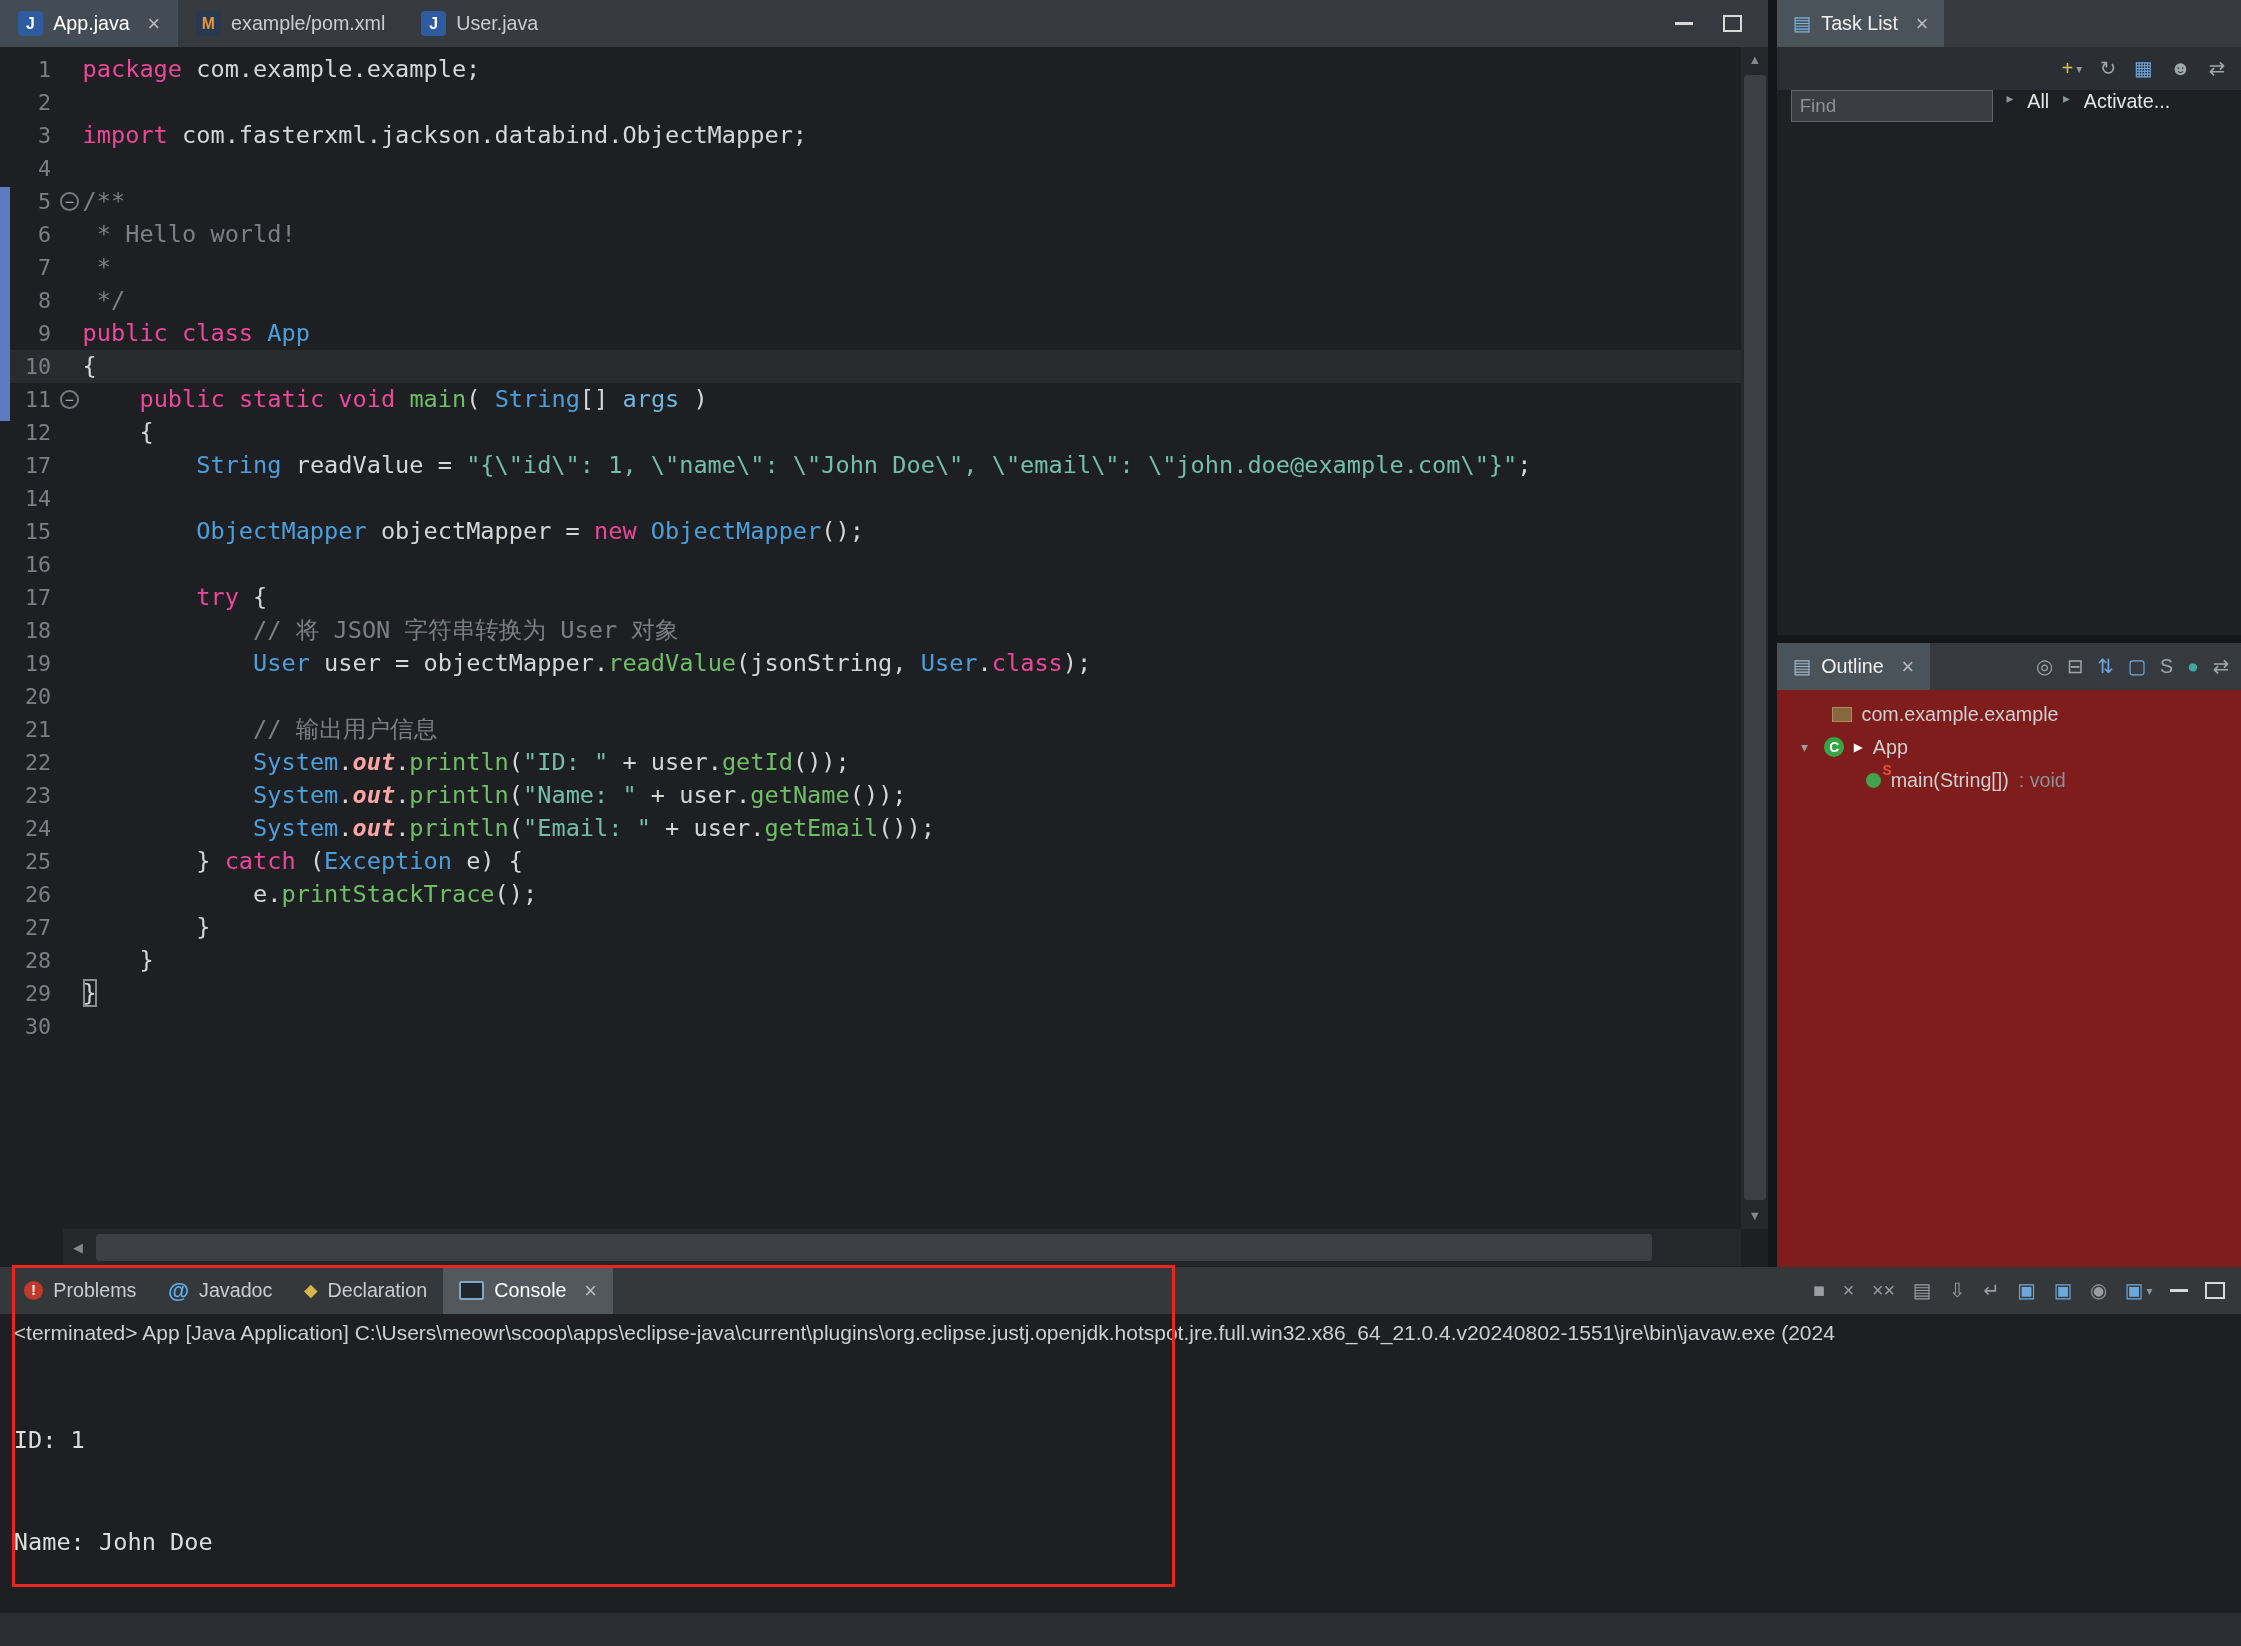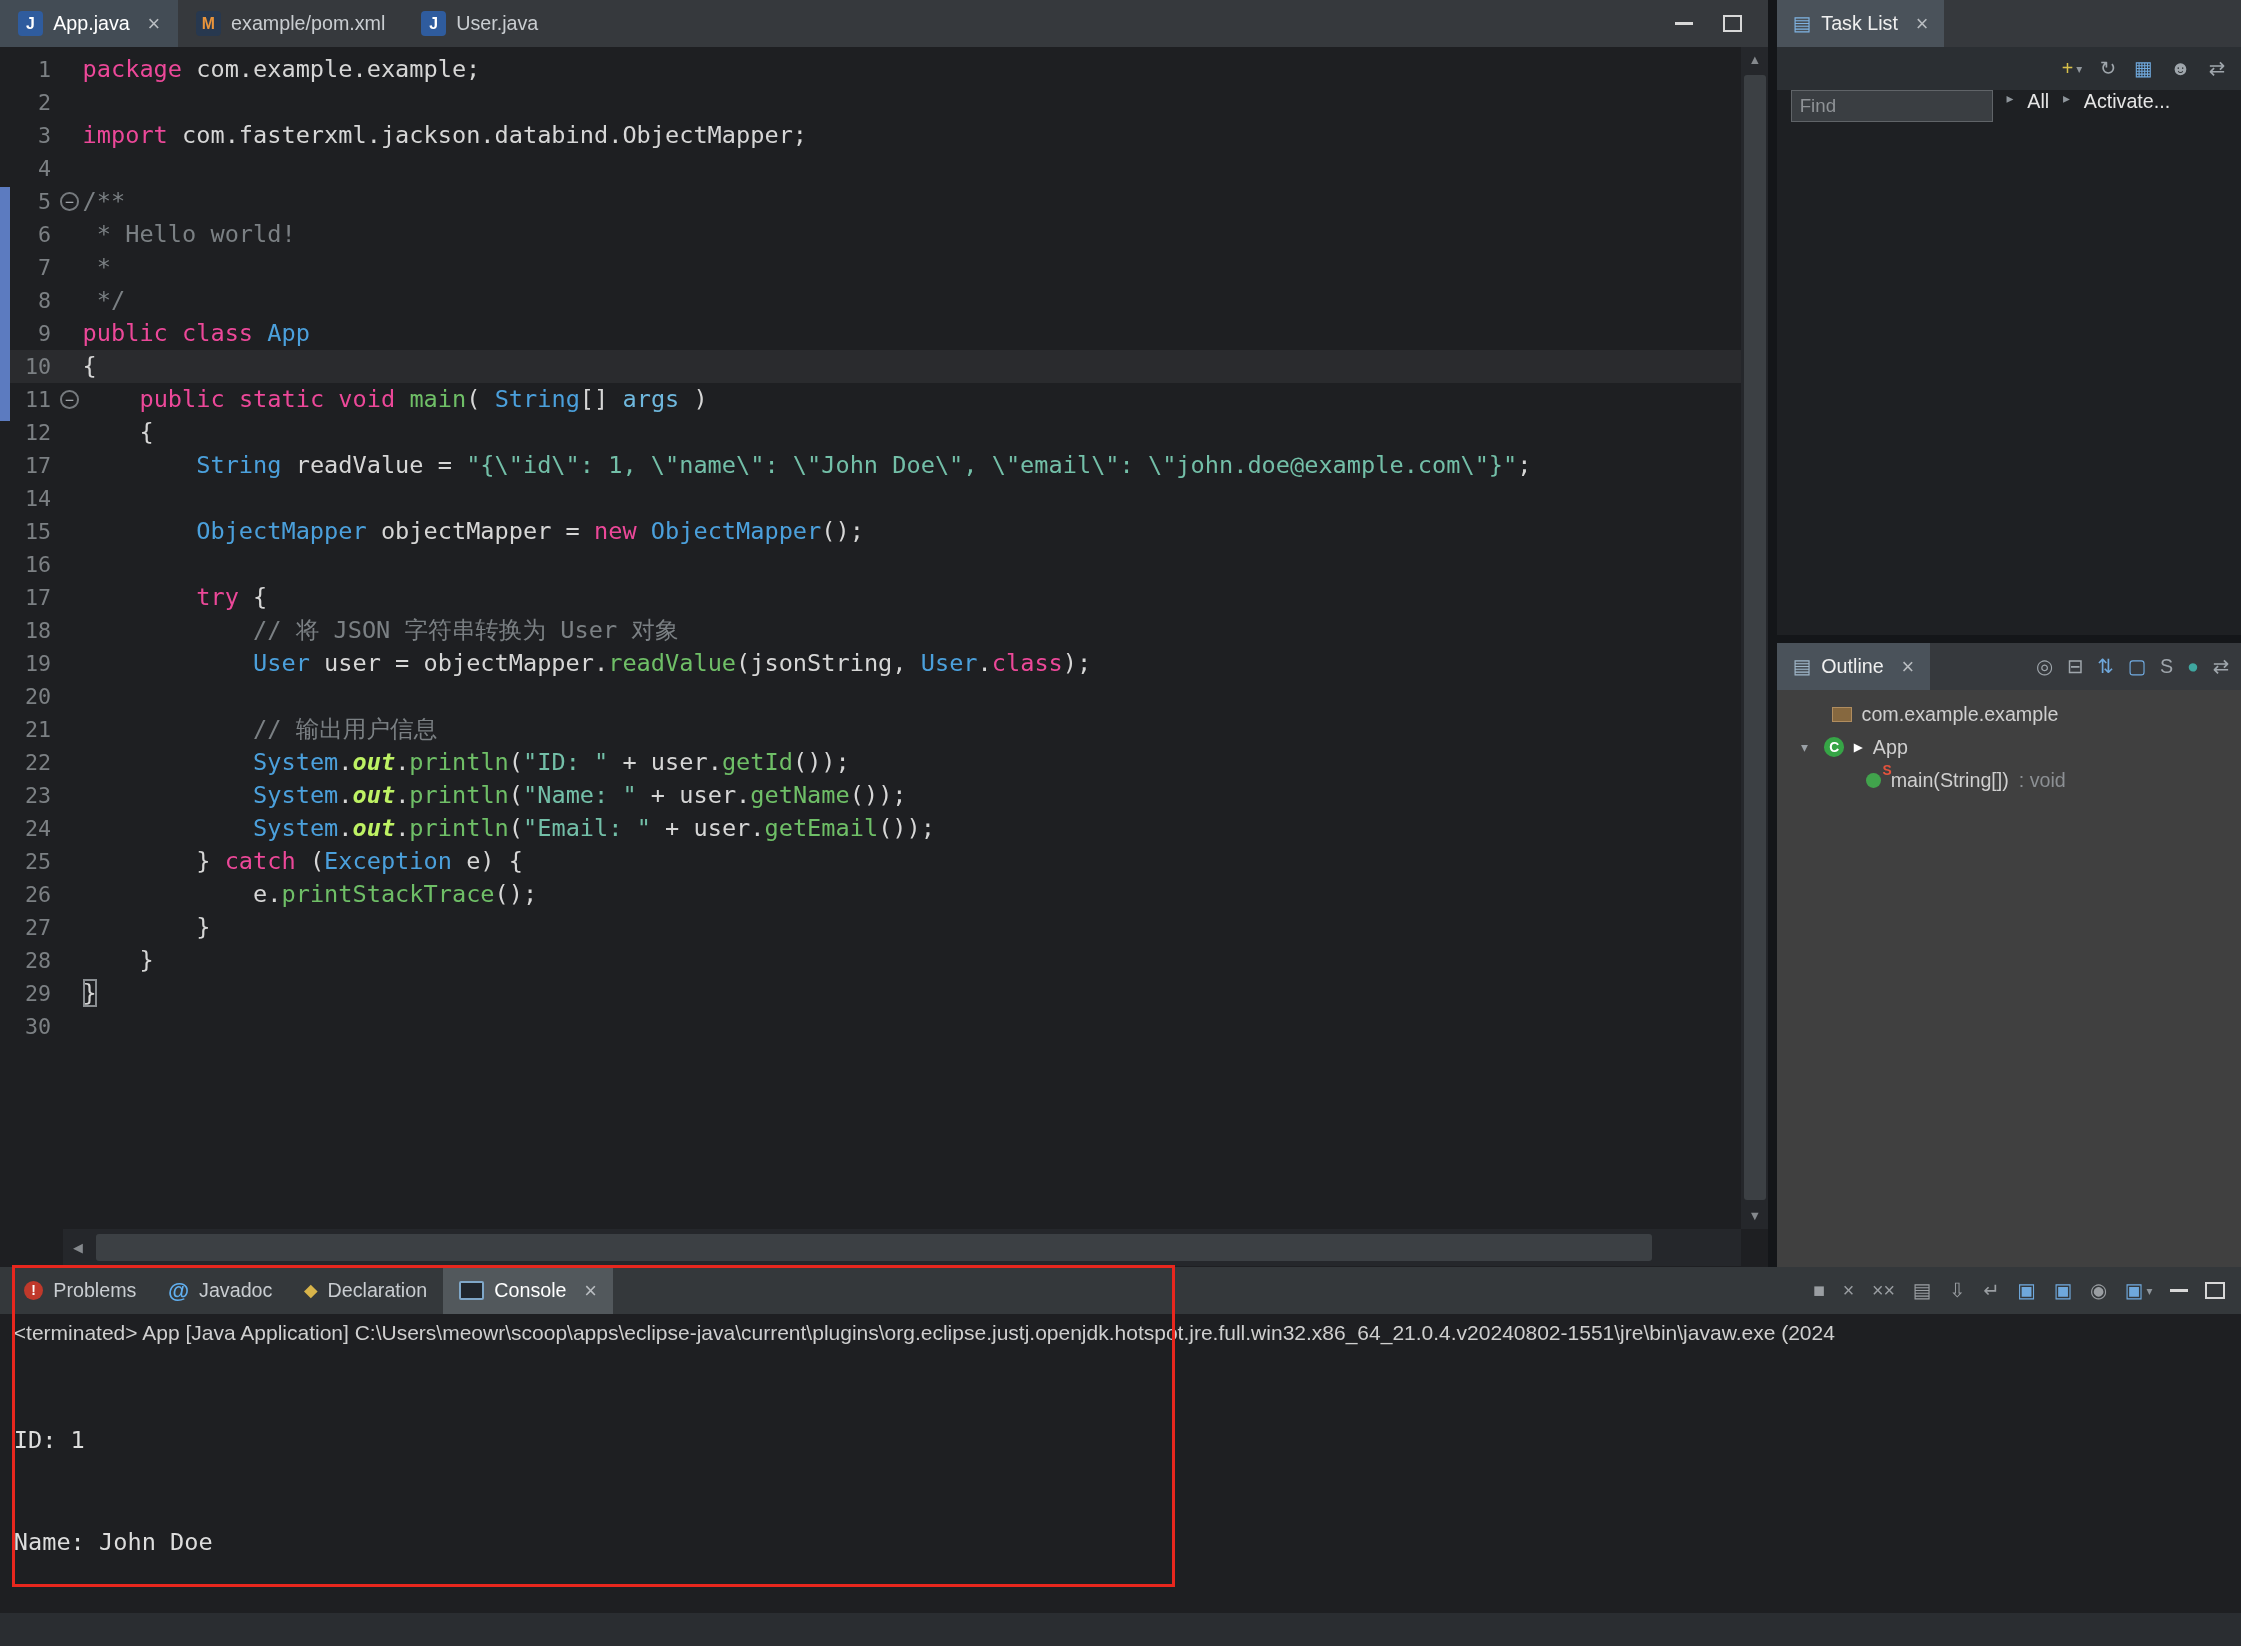--- a/index.html
+++ b/index.html
@@ -32,21 +32,21 @@
   .fm{width:18.7px;height:18.7px;border:2px solid #767A7E;border-radius:50%;display:flex;align-items:center;
       justify-content:center;font-size:14.8px;color:#A7ABAF;font-style:normal;box-sizing:border-box;}
   .codetext{flex:1;}
   .t-kw{color:#ec4899;}
   .t-ty{color:#4BA0DC;}
   .t-me{color:#6FBF67;}
   .t-st{color:#73BFA8;}
   .t-co{color:#7B8084;}
   .t-pl{color:#D6D6D6;margin-top:32px;}
   .t-va{color:#6FB8DE;}
-  .t-fi{color:#bef264;font-style:italic;font-weight:bold;}
+  .t-fi{color:#fca5a5;font-style:italic;font-weight:bold;}
   .t-br{color:#D6D6D6;outline:2px solid #8A8E92;outline-offset:-2px;}
 
   
   .vscroll{position:absolute;left:1741px;top:47px;width:27.6px;height:1182px;background:#25272B;}
   .vscroll .sarrow{position:absolute;left:0;width:27.6px;height:25.6px;text-align:center;line-height:25.6px;
                    font-size:12.8px;color:#85898D;}
   .vscroll .up{top:0;} .vscroll .down{bottom:0;}
   .vthumb{position:absolute;left:3px;top:27.6px;width:21.7px;height:1125px;background:#3C4044;border-radius:3px;}
   .hscroll{position:absolute;left:63px;top:1229px;width:1678px;height:37px;background:#25272B;}
   .hscroll .sarrow{position:absolute;top:0;width:29.6px;height:37px;text-align:center;line-height:37px;
@@ -72,21 +72,21 @@
   .findbox{width:202px;height:31.5px;background:#3A3E42;border:1px solid #606468;color:#DDDDDD;
            font-size:18.7px;padding:0 7.9px;box-sizing:border-box;font-family:"Liberation Sans",sans-serif;}
   .findbox::placeholder{color:#8F9397;}
   .mini-arrow{color:#8F969C;font-size:13.8px;}
   .linklbl{font-size:19.7px;color:#E6E6E6;white-space:nowrap;}
   .tl-body{height:500px;background:#1E2023;flex:none;}
   .hdiv{height:7.9px;background:#141619;flex:none;}
   .ol-tabbar{height:47px;background:#36393D;display:flex;align-items:center;flex:none;}
   .ol-tabbar .rtab{height:100%;box-sizing:border-box;}
   .ol-tools{margin-left:auto;display:flex;align-items:center;gap:13.8px;padding-right:11.8px;}
-  .ol-body{flex:1;background:#404040;padding-top:7.9px;}
+  .ol-body{flex:1;background:#7f1d1d;padding-top:7.9px;}
   .orow{display:flex;align-items:center;height:33px;font-size:19.7px;color:#CFCFCF;gap:9.9px;}
   .orow .exp{color:#9AA0A6;font-size:13.8px;width:19.7px;text-align:center;}
   .o1{padding-left:55px;} .o2{padding-left:17.7px;} .o3{padding-left:89px;}
   .pkgicon{width:19.7px;height:14.8px;background:#86683F;border:1px solid #B08D5F;box-sizing:border-box;flex:none;}
   .clsicon{width:19.7px;height:19.7px;border-radius:50%;background:#36A546;color:#FFFFFF;font-weight:bold;
            font-size:13.8px;display:flex;align-items:center;justify-content:center;flex:none;}
   .runico{color:#FFFFFF;font-size:11.8px;}
   .mdot{width:14.8px;height:14.8px;border-radius:50%;background:#41A34C;position:relative;flex:none;}
   .sdeco{position:absolute;top:-9.9px;right:-10.8px;color:#E5533D;font-size:13.8px;font-weight:bold;}
   .dimtype{color:#8C9094;}

